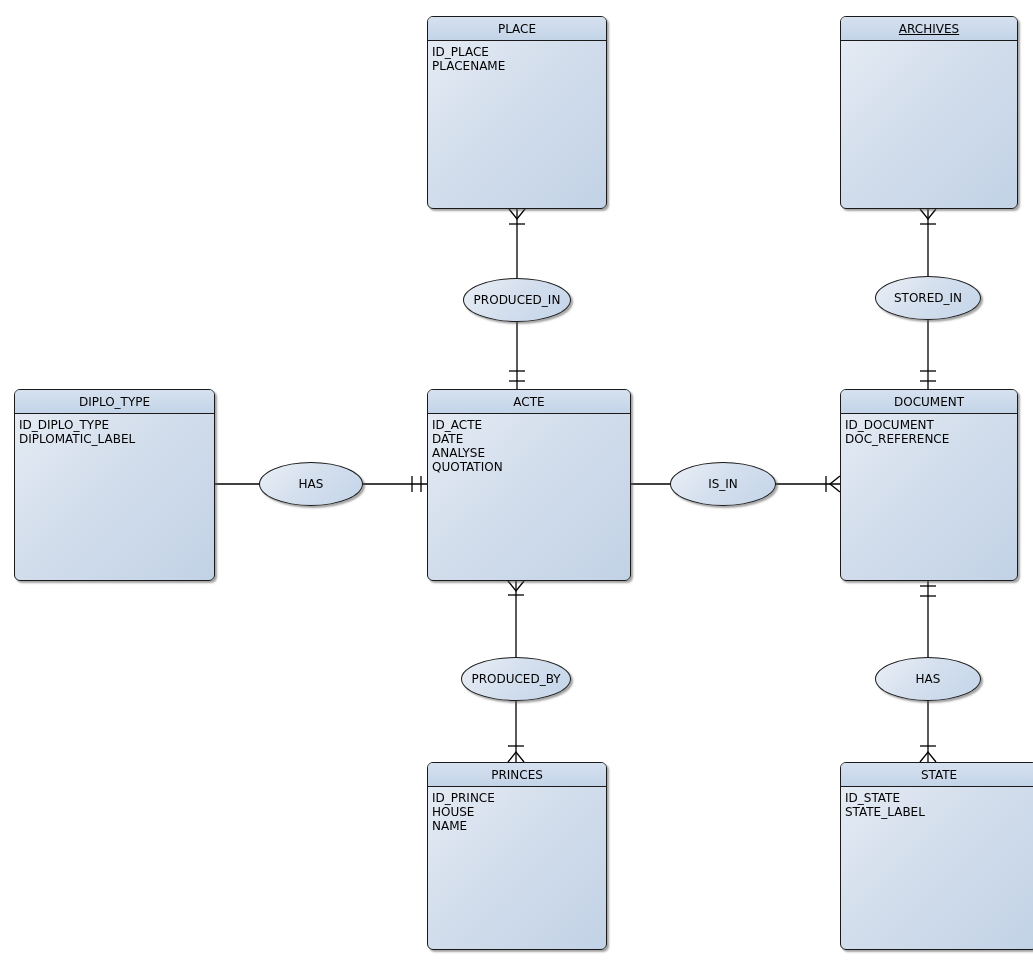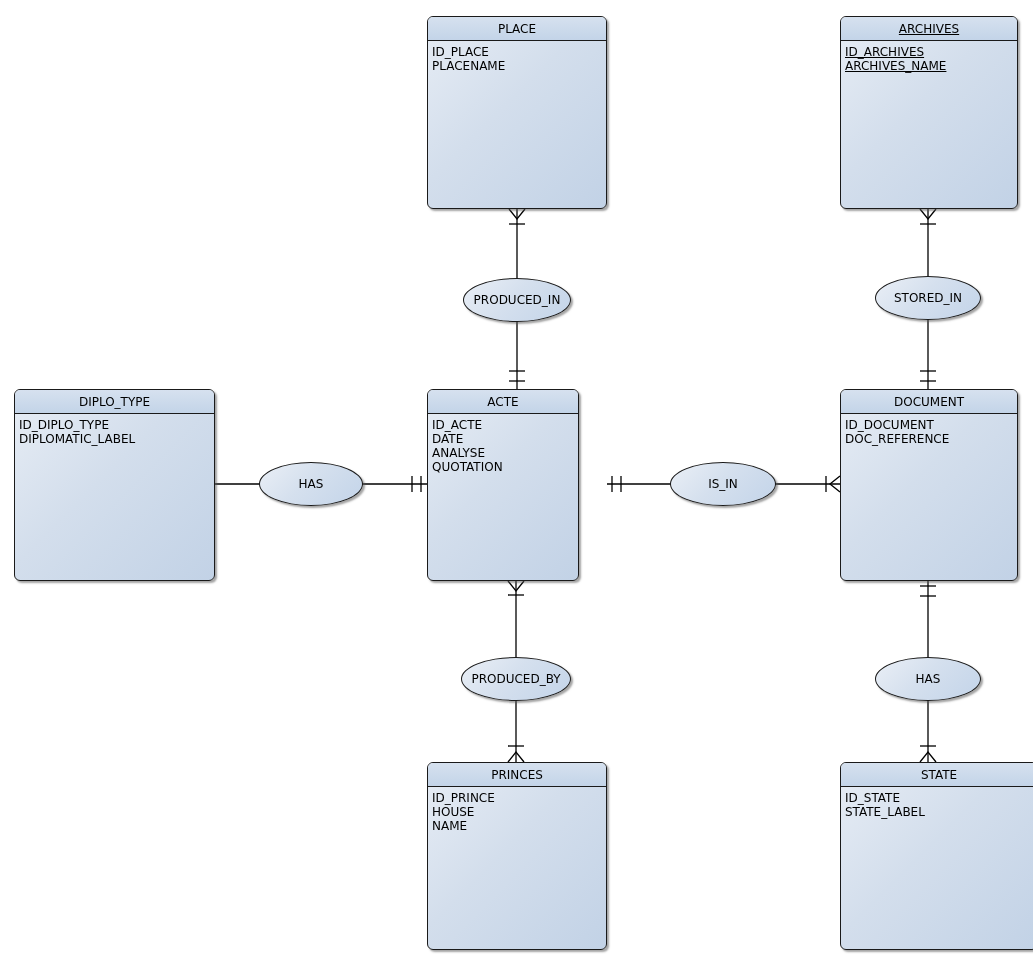--- a/index.html
+++ b/index.html
@@ -65,21 +65,21 @@
   .rel-label {
     font-size: 12px;
     color: #000000;
     white-space: nowrap;
   }
 
   
   #e-place    { left: 427px; top: 16px;  width: 180px; height: 193px; }
   #e-archives { left: 840px; top: 16px;  width: 178px; height: 193px; text-decoration: underline; }
   #e-diplo    { left: 14px;  top: 389px; width: 201px; height: 192px; }
-  #e-acte     { left: 427px; top: 389px; width: 152px; height: 192px; }
+  #e-acte     { left: 427px; top: 389px; width: 204px; height: 192px; }
   #e-document { left: 840px; top: 389px; width: 178px; height: 192px; }
   #e-princes  { left: 427px; top: 762px; width: 180px; height: 188px; }
   #e-state    { left: 840px; top: 762px; width: 198px; height: 188px; }
 
   
   #r-produced-in { left: 463px; top: 278px; width: 108px; height: 44px; }
   #r-stored-in   { left: 875px; top: 276px; width: 106px; height: 44px; }
   #r-has-left    { left: 259px; top: 462px; width: 104px; height: 44px; }
   #r-is-in       { left: 670px; top: 462px; width: 106px; height: 44px; }
   #r-produced-by { left: 461px; top: 657px; width: 110px; height: 44px; }
@@ -144,24 +144,20 @@
   <div class="entity" id="e-place">
     <div class="entity-header">PLACE</div>
     <div class="entity-body">
       <div class="attr">ID_PLACE</div>
       <div class="attr">PLACENAME</div>
     </div>
   </div>
 
   <div class="entity" id="e-archives">
     <div class="entity-header">ARCHIVES</div>
-    <div class="entity-body">
-      <div class="attr">ID_ARCHIVES</div>
-      <div class="attr">ARCHIVES_NAME</div>
-    </div>
   </div>
 
   <div class="entity" id="e-diplo">
     <div class="entity-header">DIPLO_TYPE</div>
     <div class="entity-body">
       <div class="attr">ID_DIPLO_TYPE</div>
       <div class="attr">DIPLOMATIC_LABEL</div>
     </div>
   </div>
 

